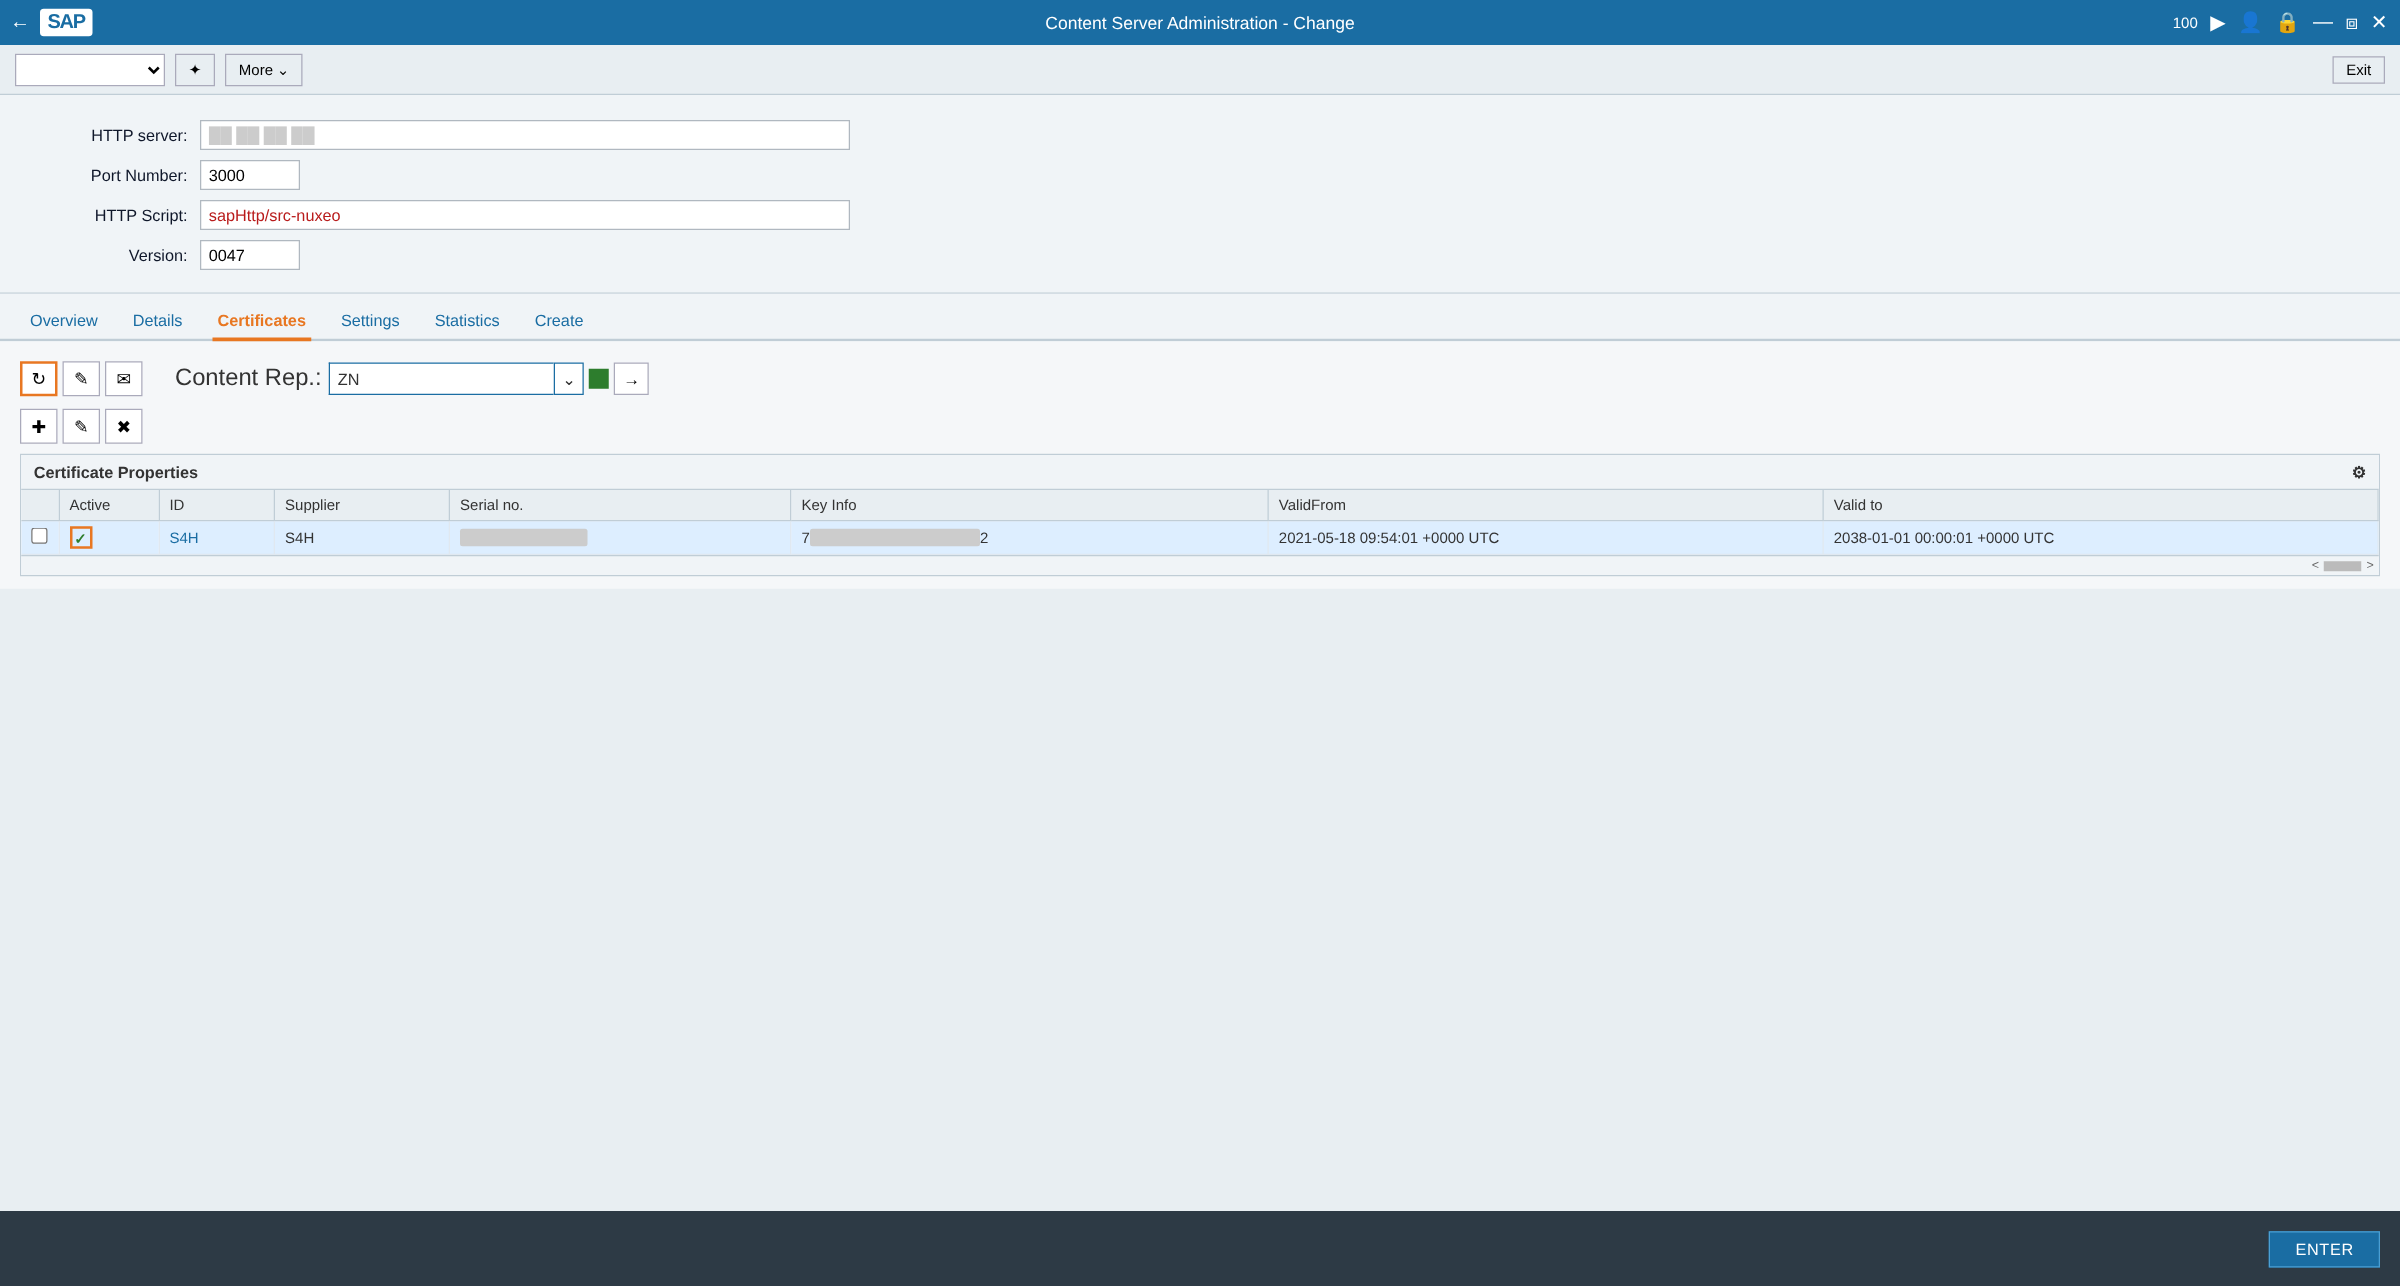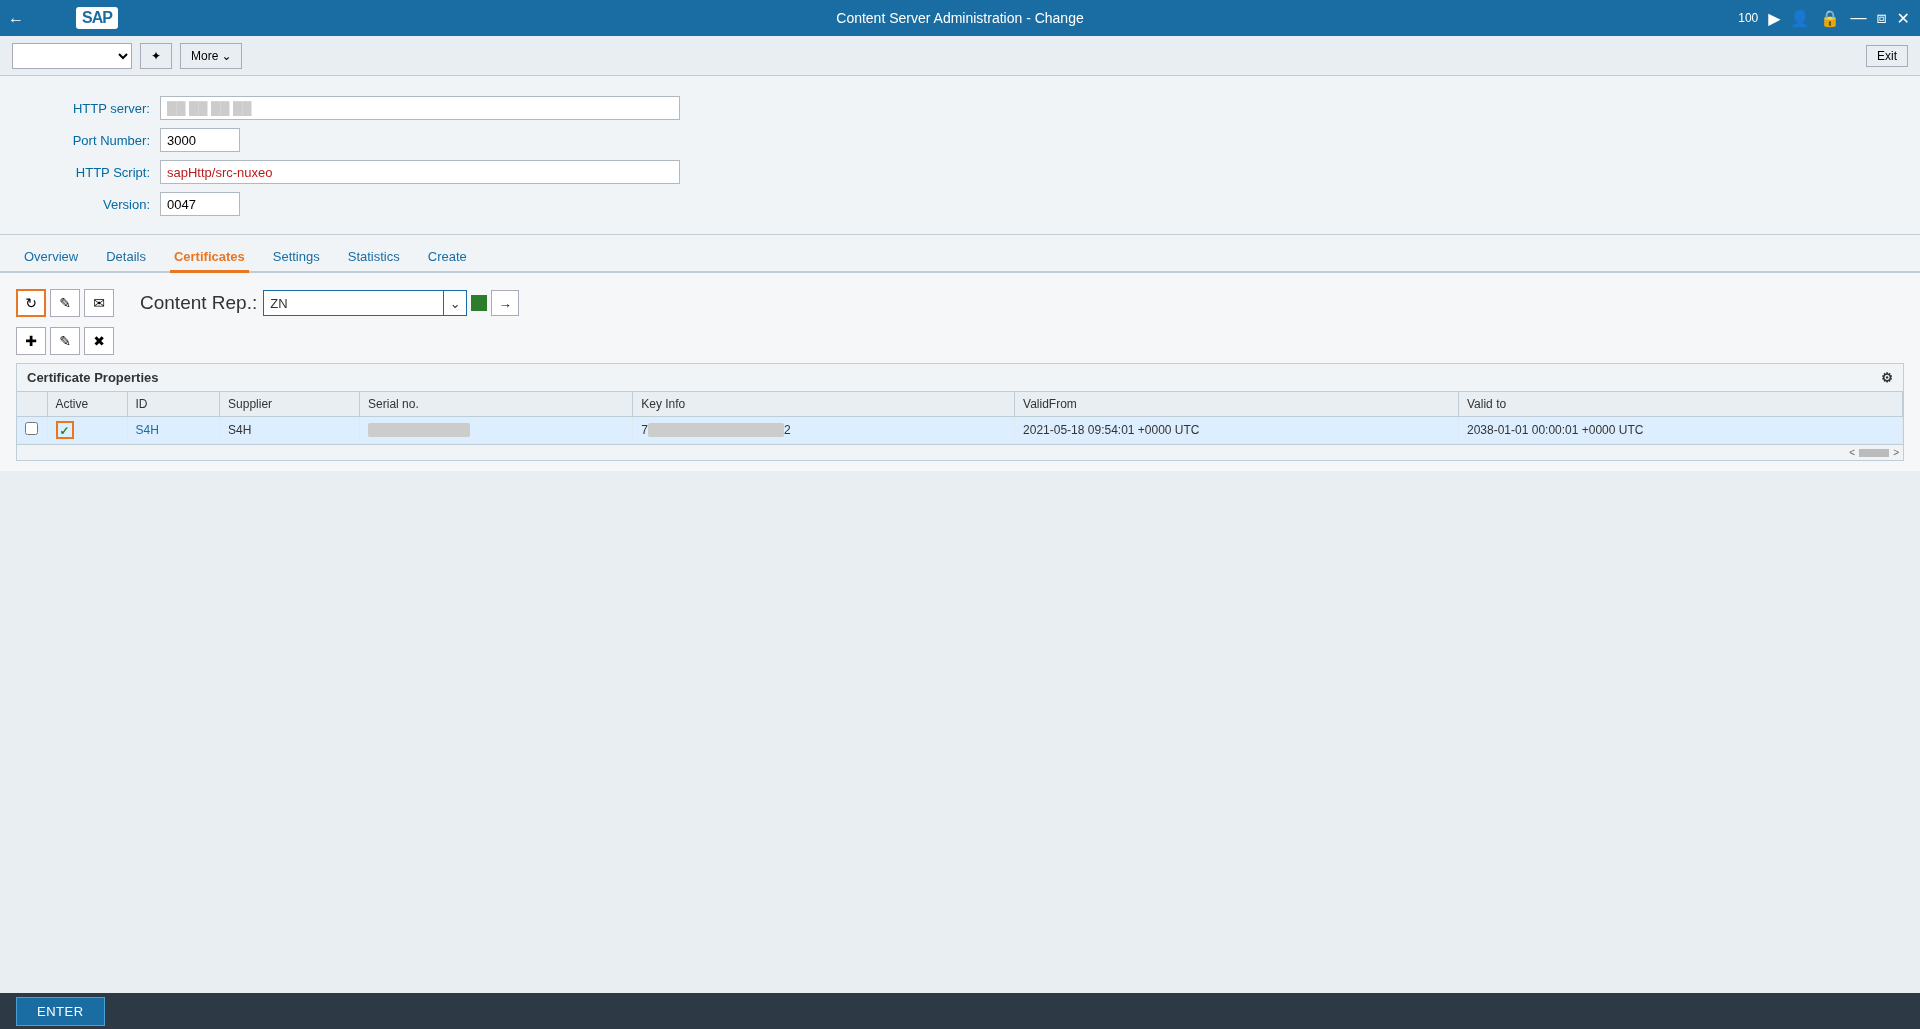--- a/index.html
+++ b/index.html
@@ -19,21 +19,20 @@
     .title-bar-center { position: absolute; left: 50%; transform: translateX(-50%); color: white; font-size: 14px; }
     .title-bar-right { display: flex; align-items: center; gap: 6px; }
     .sap-logo {
       background: white;
       border-radius: 3px;
       padding: 2px 6px;
       font-weight: bold;
       font-size: 16px;
       color: #1a6da3;
       letter-spacing: -1px;
-      margin-left: 44px;
     }
     .back-arrow { color: white; font-size: 16px; cursor: pointer; }
     .title-bar-right span { color: white; font-size: 16px; cursor: pointer; padding: 2px; }
 
     
     .toolbar {
       background: #e8eef2;
       height: 40px;
       display: flex;
       align-items: center;
@@ -79,21 +78,21 @@
     }
     .form-row {
       display: flex;
       align-items: center;
       margin-bottom: 8px;
     }
     .form-label {
       width: 120px;
       text-align: right;
       padding-right: 10px;
-      color: #0369a1;
+      color: #0f172a;
       font-size: 13px;
     }
     .form-input {
       border: 1px solid #b0b8c0;
       background: white;
       height: 24px;
       padding: 0 6px;
       font-size: 13px;
     }
     .form-input-wide { width: 520px; }
@@ -260,25 +259,25 @@
       line-height: 16px;
     }
     .link-text { color: #1a6da3; cursor: pointer; }
 
     
     .bottom-bar {
       position: fixed;
       bottom: 0;
       left: 0;
       right: 0;
-      height: 36px;
+      height: 60px;
       background: #2d3a45;
       display: flex;
       align-items: center;
-      justify-content: flex-start;
+      justify-content: flex-end;
       padding: 0 16px;
     }
     .enter-btn {
       background: #1a6da3;
       color: white;
       border: 1px solid #4a9fd4;
       padding: 6px 20px;
       font-size: 13px;
       cursor: pointer;
       letter-spacing: 0.5px;

